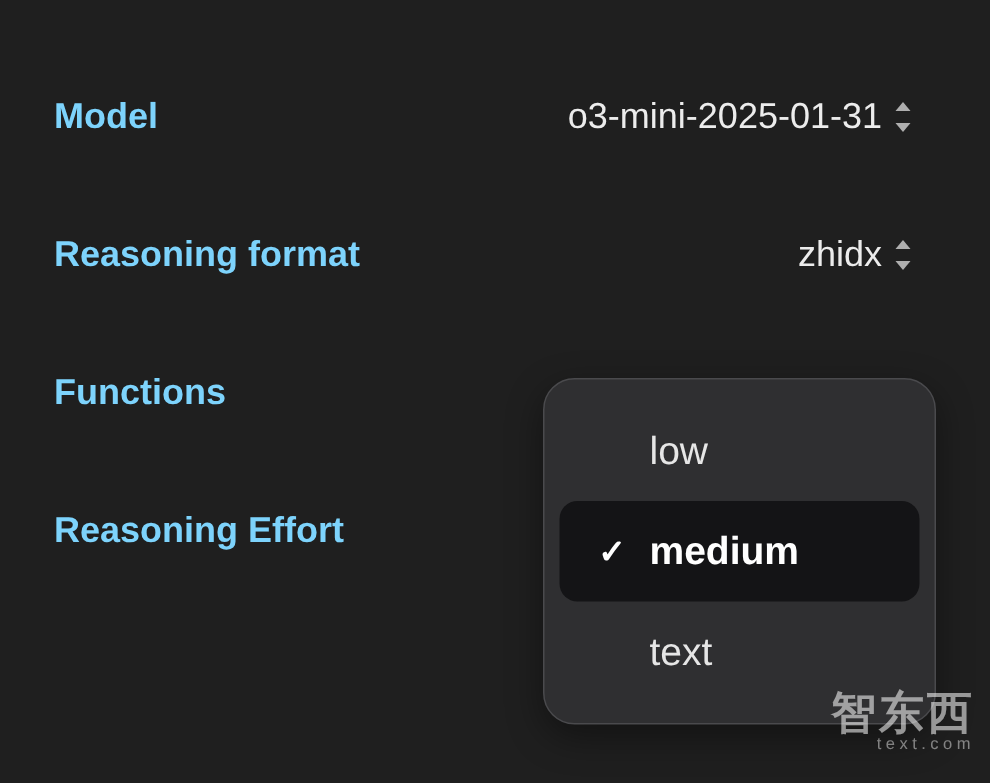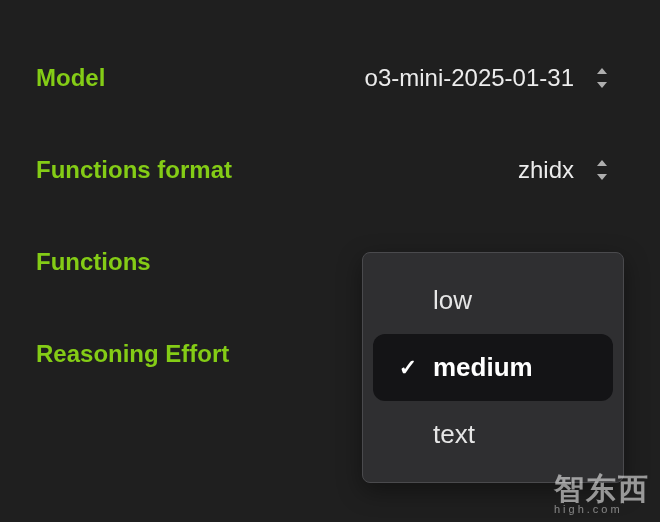--- a/index.html
+++ b/index.html
@@ -16,26 +16,26 @@
   }
   .row {
     display: flex;
     align-items: center;
     justify-content: space-between;
     height: 92px;
   }
   .label {
     font-size: 24px;
     font-weight: 600;
-    color: #84cc16;
+    color: #7dd3fc;
   }
   .value-wrap {
     display: flex;
     align-items: center;
-    gap: 20px;
+    gap: 6px;
     font-size: 24px;
     color: #ececec;
     padding: 10px 14px;
     border-radius: 10px;
   }
   .value-wrap.pill {
     background: #3a3a3d;
   }
   .sort-icon {
     width: 16px; height: 20px; display: inline-block; position: relative;
@@ -48,21 +48,21 @@
   .sort-icon::before { top: 0; border-bottom: 6px solid #c8c8c8; }
   .sort-icon::after  { bottom: 0; border-top: 6px solid #c8c8c8; }
 
   .dropdown {
     position: absolute;
     right: 36px;
     top: 252px;
     width: 262px;
     background: #2f2f31;
     border: 1px solid #4a4a4d;
-    border-radius: 8px;
+    border-radius: 21px;
     padding: 14px 10px;
     box-shadow: 0 8px 24px rgba(0,0,0,0.4);
   }
   .dropdown-item {
     display: flex;
     align-items: center;
     gap: 14px;
     padding: 18px 24px;
     font-size: 26px;
     color: #e6e6e6;
@@ -75,21 +75,22 @@
   }
   .dropdown-item.selected {
     background: #141416;
     font-weight: 700;
     color: #fff;
   }
   .dropdown-item.selected .check { visibility: visible; }
 
   .watermark {
     position: absolute;
-    right: 10px; bottom: 6px;
+    right: 10px; bottom: 19px;
+    text-align: right;
     line-height: 1.05;
     pointer-events: none;
   }
   .watermark .cn {
     font-size: 30px;
     font-weight: 700;
     color: rgba(255,255,255,0.55);
     letter-spacing: 2px;
   }
   .watermark .en {
@@ -105,21 +106,21 @@
 
   <div class="row">
     <div class="label">Model</div>
     <div class="value-wrap">
       <span>o3-mini-2025-01-31</span>
       <span class="sort-icon"></span>
     </div>
   </div>
 
   <div class="row">
-    <div class="label">Functions format</div>
+    <div class="label">Reasoning format</div>
     <div class="value-wrap">
       <span>zhidx</span>
       <span class="sort-icon"></span>
     </div>
   </div>
 
   <div class="row">
     <div class="label">Functions</div>
   </div>
 
@@ -143,14 +144,14 @@
     <span>medium</span>
   </div>
   <div class="dropdown-item">
     <span class="check">✓</span>
     <span>text</span>
   </div>
 </div>
 
 <div class="watermark">
   <div class="cn">智东西</div>
-  <div class="en">high.com</div>
+  <div class="en">text.com</div>
 </div>
 
 </body></html>

